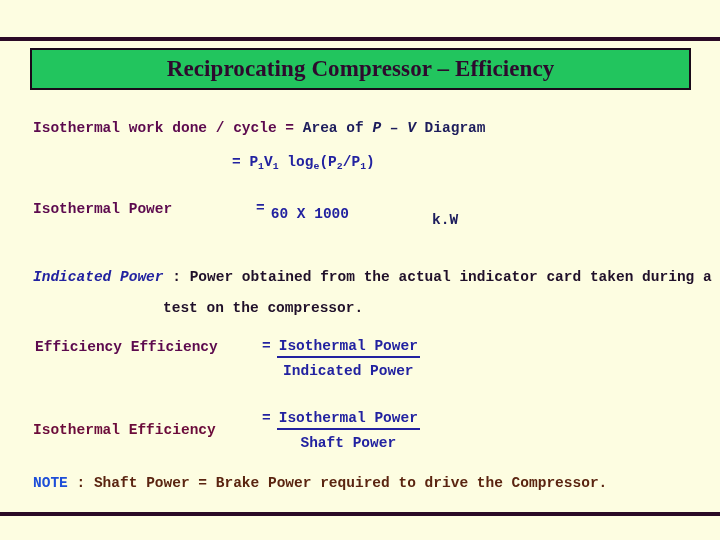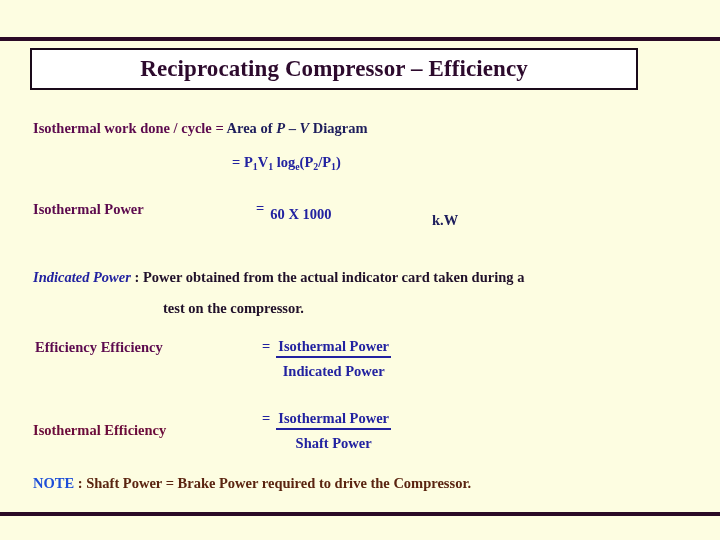--- a/index.html
+++ b/index.html
@@ -31,42 +31,42 @@
     background: #2b0a26;
   }
   .rule-top { top: 37px; }
   .rule-bottom { top: 512px; }
 
   
   .title-box {
     position: absolute;
     left: 30px;
     top: 48px;
-    width: 608px;
+    width: 661px;
     height: 42px;
-    background: #ffffff;
+    background: #22c55e;
     border: 2px solid #1a0a1a;
     box-sizing: border-box;
     display: flex;
     align-items: center;
     justify-content: center;
   }
   .title-text {
     font-family: "Liberation Serif", "DejaVu Serif", serif;
     font-size: 23px;
     font-weight: bold;
     color: #2d0a2d;
     letter-spacing: 0.1px;
     white-space: nowrap;
   }
 
   
   .body-line {
     position: absolute;
-    font-family: Liberation Serif, serif;
+    font-family: Liberation Mono, monospace;
     font-size: 14.5px;
     font-weight: bold;
     white-space: nowrap;
     line-height: 1.1;
   }
   .c-purple { color: #5c0a4e; }
   .c-maroon { color: #6b0b3a; }
   .c-blue   { color: #2222a0; }
   .c-navy   { color: #1d1d5c; }
   .c-dark   { color: #20102a; }

